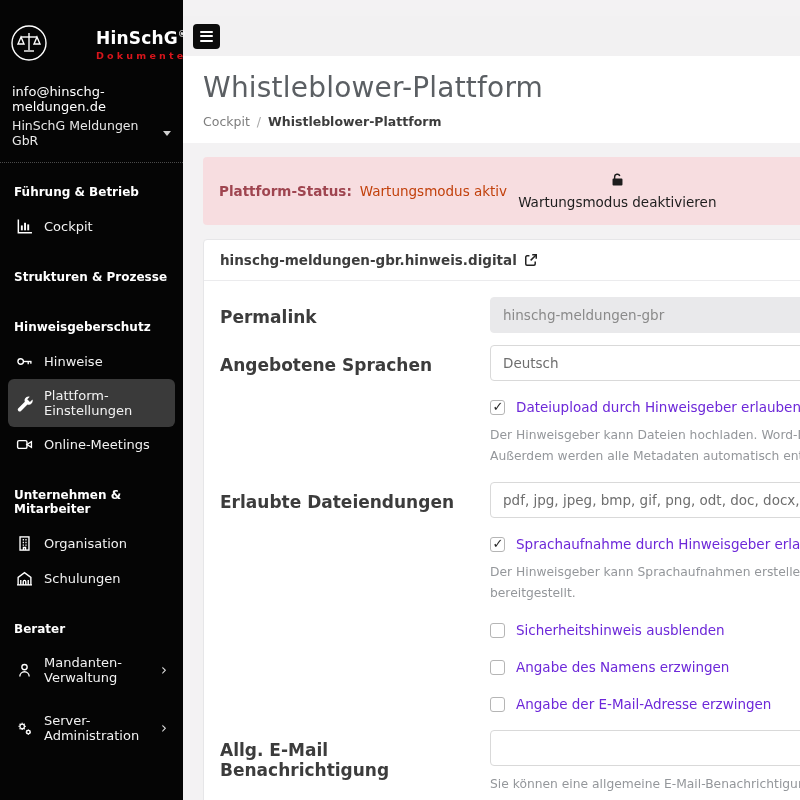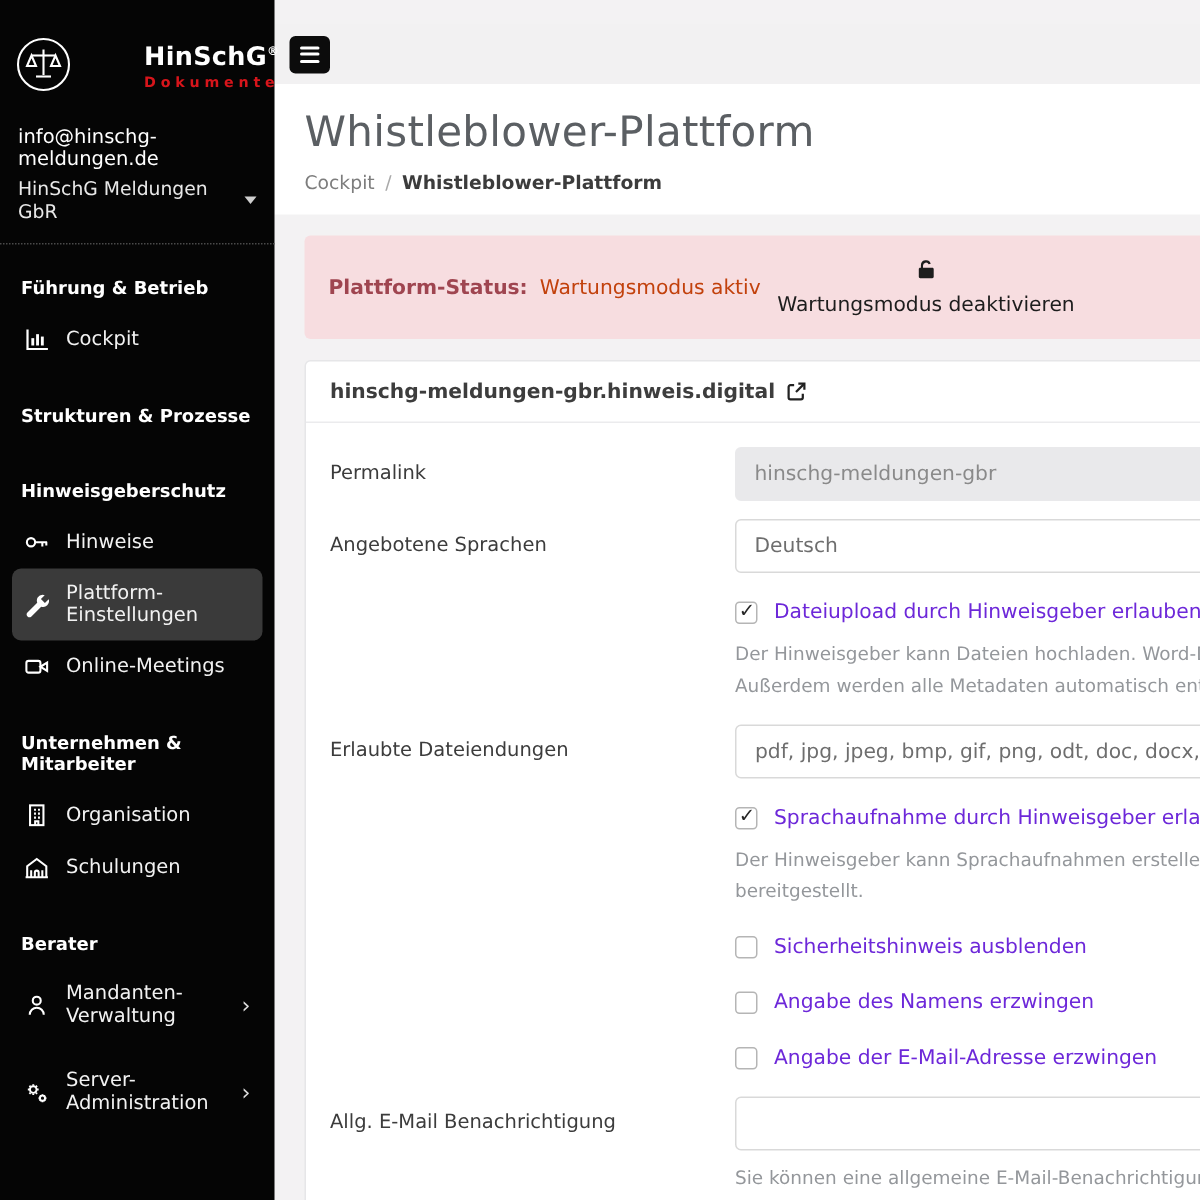--- a/index.html
+++ b/index.html
@@ -55,21 +55,21 @@
   .alert-label { color:#9f4550; font-weight:bold; }
   .alert-value { color:#c2410c; margin-left:3px; }
   .alert-action { color:#1d1d1d; text-decoration:none; display:inline-flex; align-items:center; gap:4px; margin-left:6px;flex-direction:column; }
 
   .card { background:#fff; border:1px solid #e6e6e8; border-radius:4px; }
   .card-header { padding:12px 16px; border-bottom:1px solid #ebebed; font-size:13.5px;
                  font-weight:600; color:#3d3d3d; display:flex; align-items:center; gap:7px; }
   .card-body { padding:16px 16px 20px 16px; }
 
   .frow { display:grid; grid-template-columns:270px 1fr; align-items:start; }
-  .flabel { font-size:13px; font-weight:normal; color:#3c3c3c; padding-top:10px; }
+  .flabel { font-size:17px; font-weight:bold; color:#3c3c3c; padding-top:10px; }
   .finput { width:520px; height:36px; border:1px solid #d9d9d9; border-radius:4px;
             padding:0 12px; font-size:13.5px; color:#6e6e6e; background:#fff;
             font-family:"DejaVu Sans","Liberation Sans",sans-serif; }
   .finput:disabled { background:#e9e9eb; border-color:#e9e9eb; color:#8a8a8a; }
   .mb12 { margin-bottom:12px; } .mb16 { margin-bottom:16px; } .mb8 { margin-bottom:8px; }
 
   .check-row { display:flex; align-items:center; gap:11px; cursor:pointer; padding:2px 0; }
   .cb { width:15px; height:15px; border:1px solid #b5b5b5; border-radius:3px; background:#fff;
         position:relative; flex:0 0 auto; }
   .cb.checked::after { content:"✓"; position:absolute; top:-2px; left:1.5px; font-size:13px;

